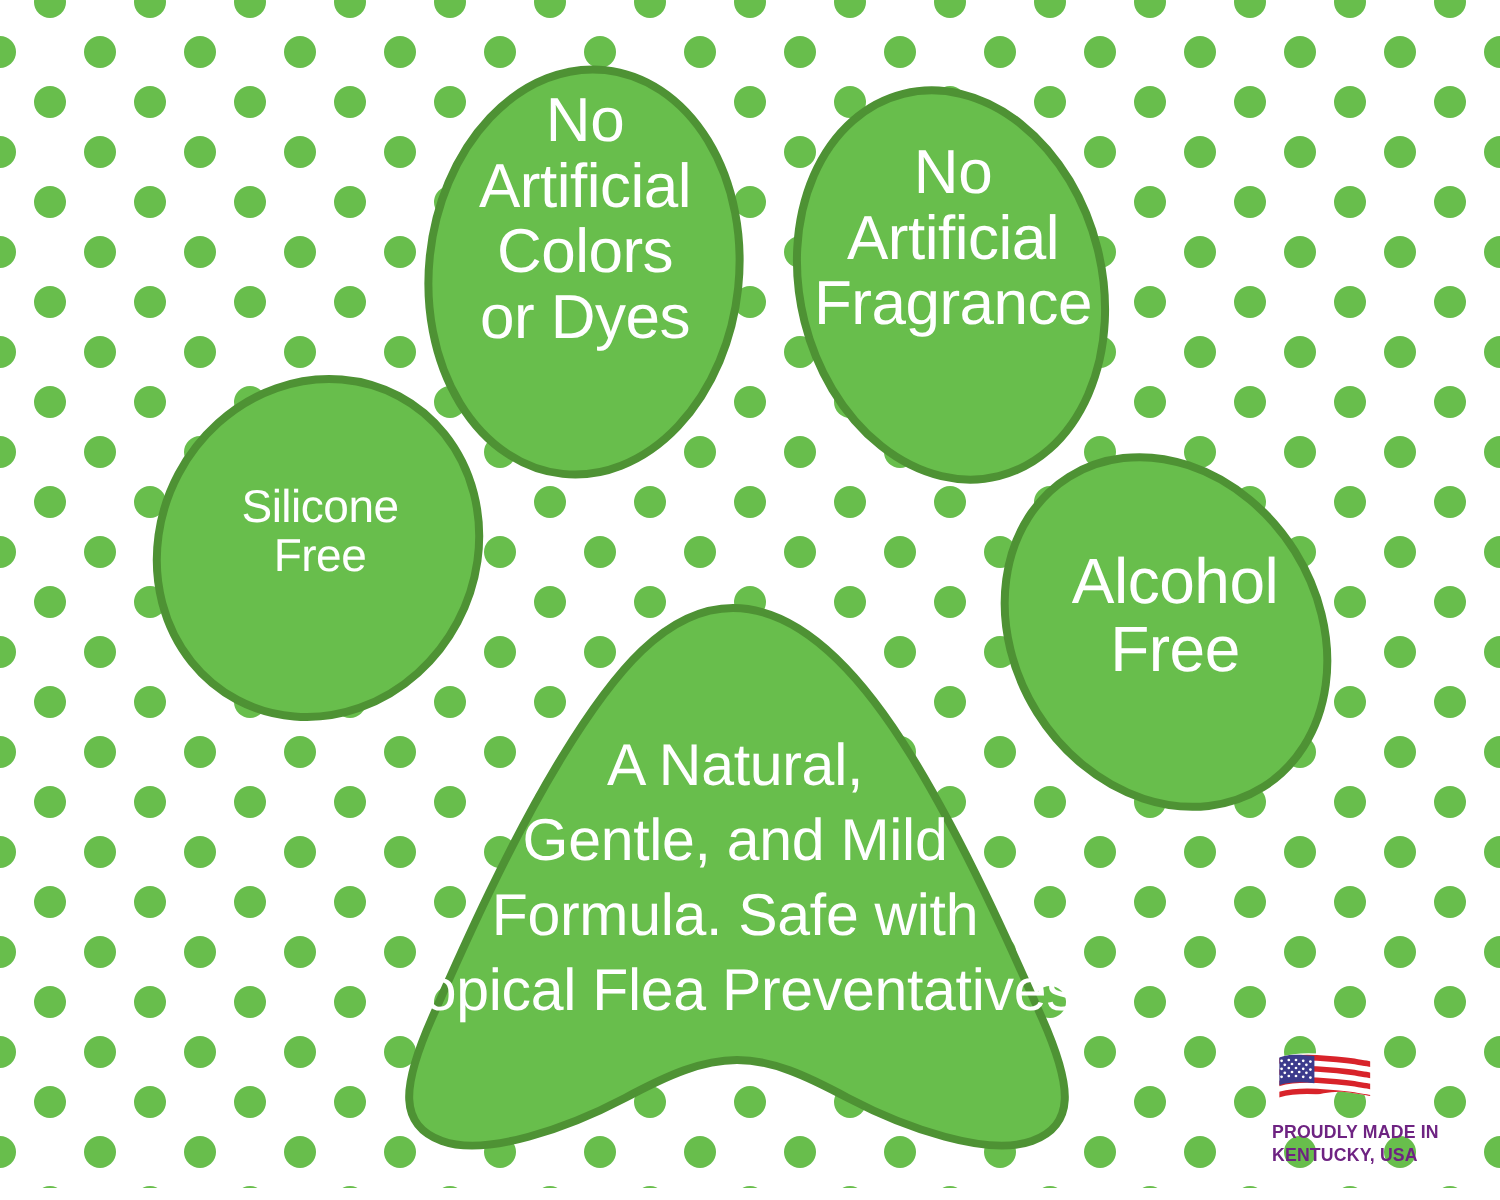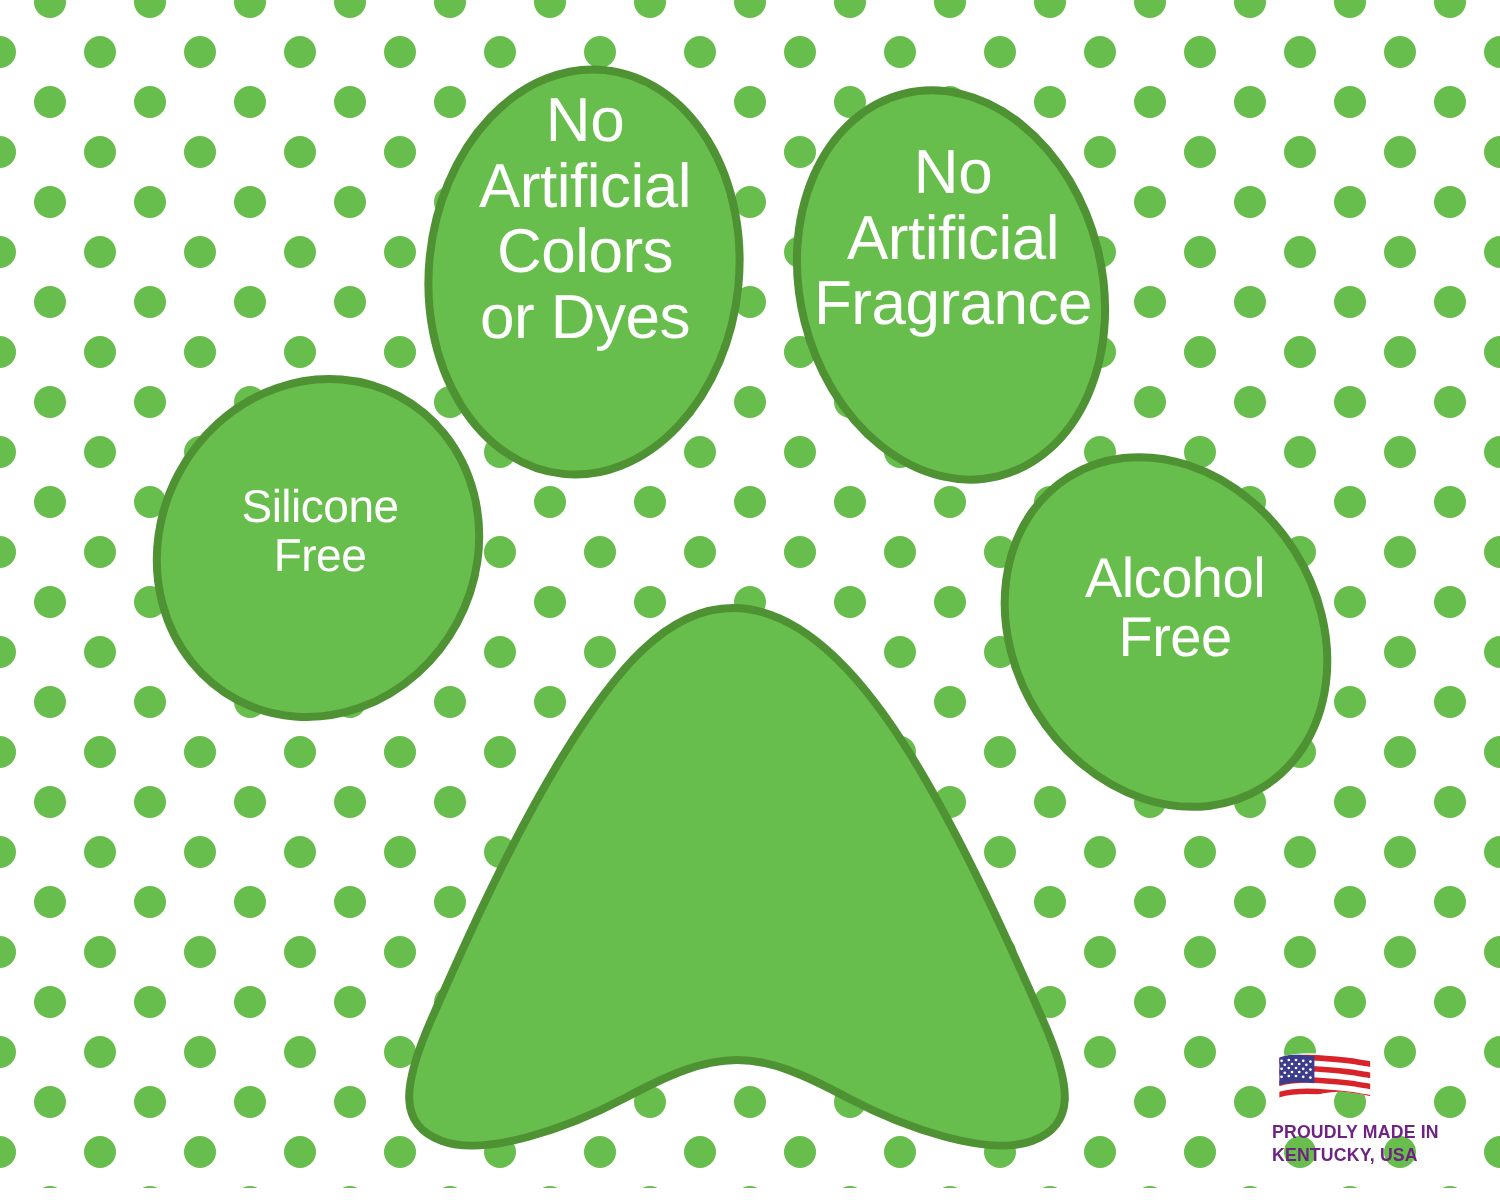--- a/index.html
+++ b/index.html
@@ -70,21 +70,21 @@
     left: 155px;
     top: 482px;
     width: 330px;
     font-size: 46px;
   }
 
   #claim-alcohol {
     left: 1010px;
     top: 548px;
     width: 330px;
-    font-size: 56px;
+    font-size: 64px;
   }
 
   #claim-pad {
     left: 355px;
     top: 728px;
     width: 760px;
     font-size: 59px;
     line-height: 1.27;
     letter-spacing: -0.3px;
   }
@@ -175,20 +175,24 @@
   <div class="claim" id="claim-fragrance">No
 Artificial
 Fragrance</div>
 
   <div class="claim" id="claim-silicone">Silicone
 Free</div>
 
   <div class="claim" id="claim-alcohol">Alcohol
 Free</div>
 
+  <div class="claim" id="claim-pad">A Natural,
+Gentle, and Mild
+Formula. Safe with
+Topical Flea Preventatives</div>
 
   <div id="made-badge">
 
     <svg id="flag-wrap" viewBox="0 0 120 72" aria-hidden="true">
       <defs>
         <clipPath id="flagclip">
           <path d="M4 8 C 28 -1, 60 3, 86 6 C 102 8, 112 10, 118 11
                    L 118 56 C 112 55, 102 53, 86 51 C 60 48, 28 62, 4 66 Z"></path>
         </clipPath>
       </defs>

